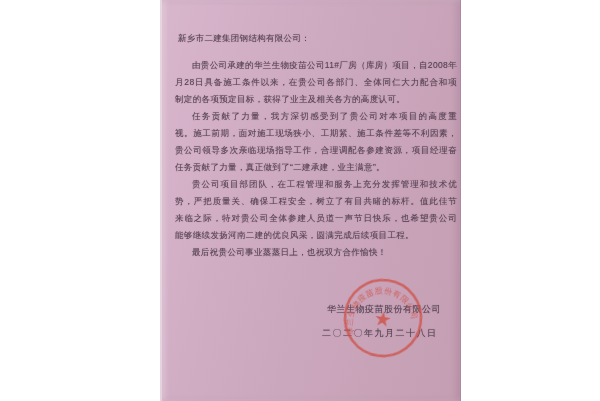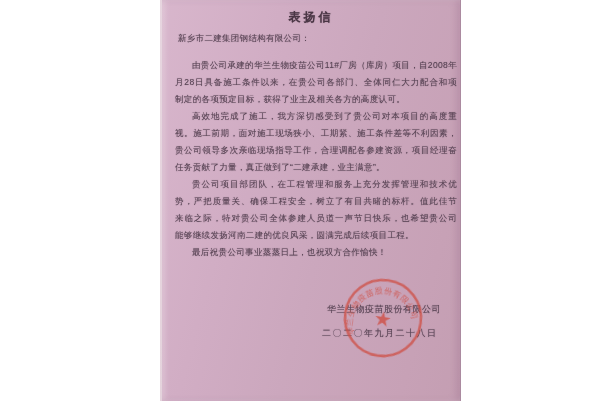--- a/index.html
+++ b/index.html
@@ -54,30 +54,29 @@
     filter:blur(0.3px);
   }
   .blur-layer{filter:blur(0.25px);}
 </style>
 </head>
 <body>
 
 <div class="photo">
   <div class="paper blur-layer">
 
-    <div class="letter-title">表扬信</div>
 
     <div class="salutation">新乡市二建集团钢结构有限公司：</div>
 
     <div class="body-block">
       <div class="line fill indent">由贵公司承建的华兰生物疫苗公司11#厂房（库房）项目，自2008年8</div>
       <div class="line fill">月28日具备施工条件以来，在贵公司各部门、全体同仁大力配合和项</div>
       <div class="line">制定的各项预定目标，获得了业主及相关各方的高度认可。</div>
 
-      <div class="line fill indent">高效地完成了施工，我方深切感受到了贵公司对本项目的高度重</div>
+      <div class="line fill indent">任务贡献了力量，我方深切感受到了贵公司对本项目的高度重</div>
       <div class="line fill">视。施工前期，面对施工现场狭小、工期紧、施工条件差等不利因素，</div>
       <div class="line fill">贵公司领导多次亲临现场指导工作，合理调配各参建资源，项目经理奋</div>
       <div class="line">任务贡献了力量，真正做到了“二建承建，业主满意”。</div>
 
       <div class="line fill indent">贵公司项目部团队，在工程管理和服务上充分发挥管理和技术优</div>
       <div class="line fill">势，严把质量关、确保工程安全，树立了有目共睹的标杆。值此佳节</div>
       <div class="line fill">来临之际，特对贵公司全体参建人员道一声节日快乐，也希望贵公司</div>
       <div class="line">能够继续发扬河南二建的优良风采，圆满完成后续项目工程。</div>
 
       <div class="line indent">最后祝贵公司事业蒸蒸日上，也祝双方合作愉快！</div>

